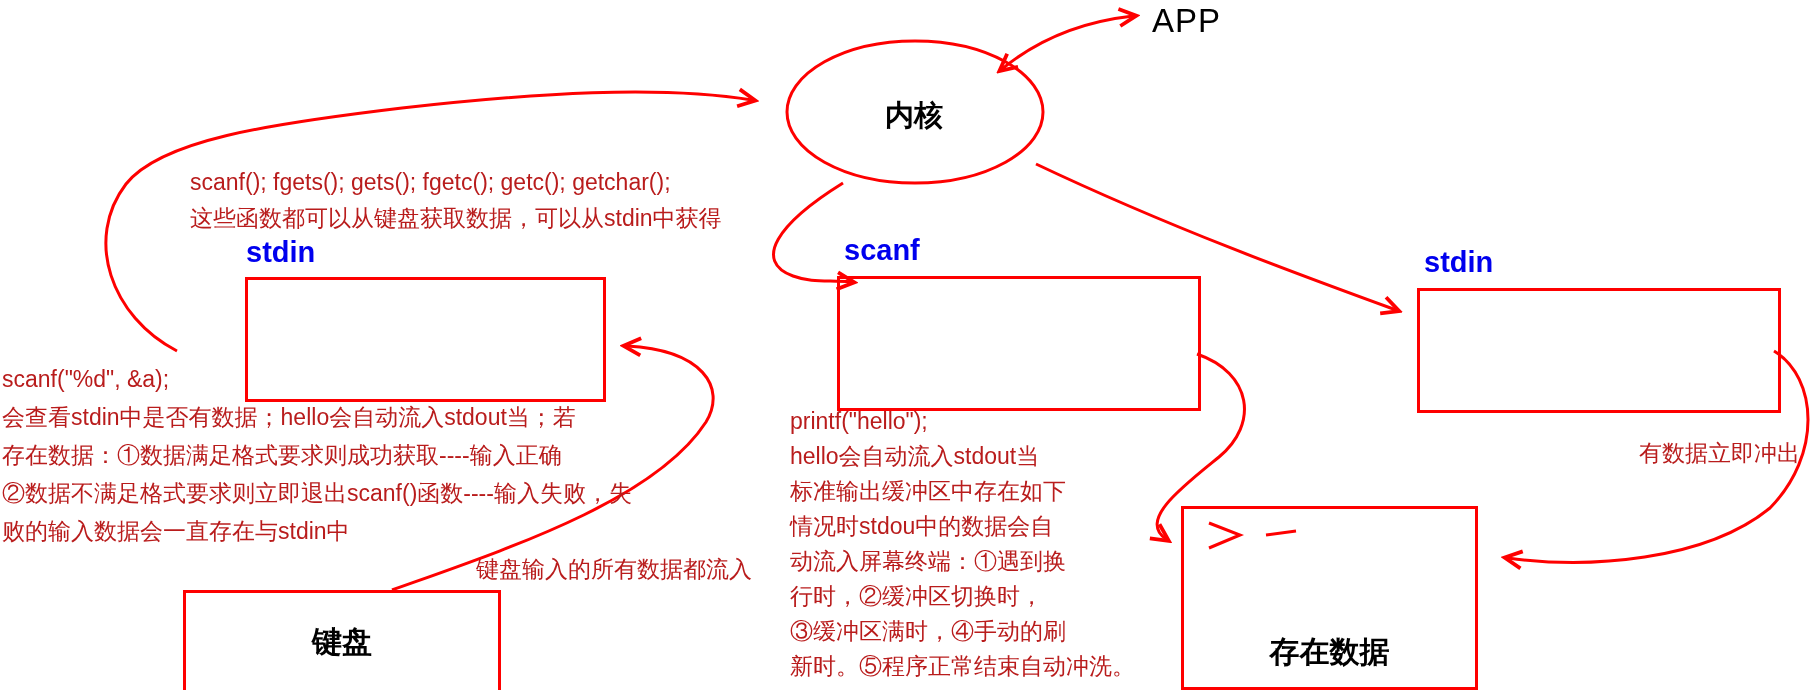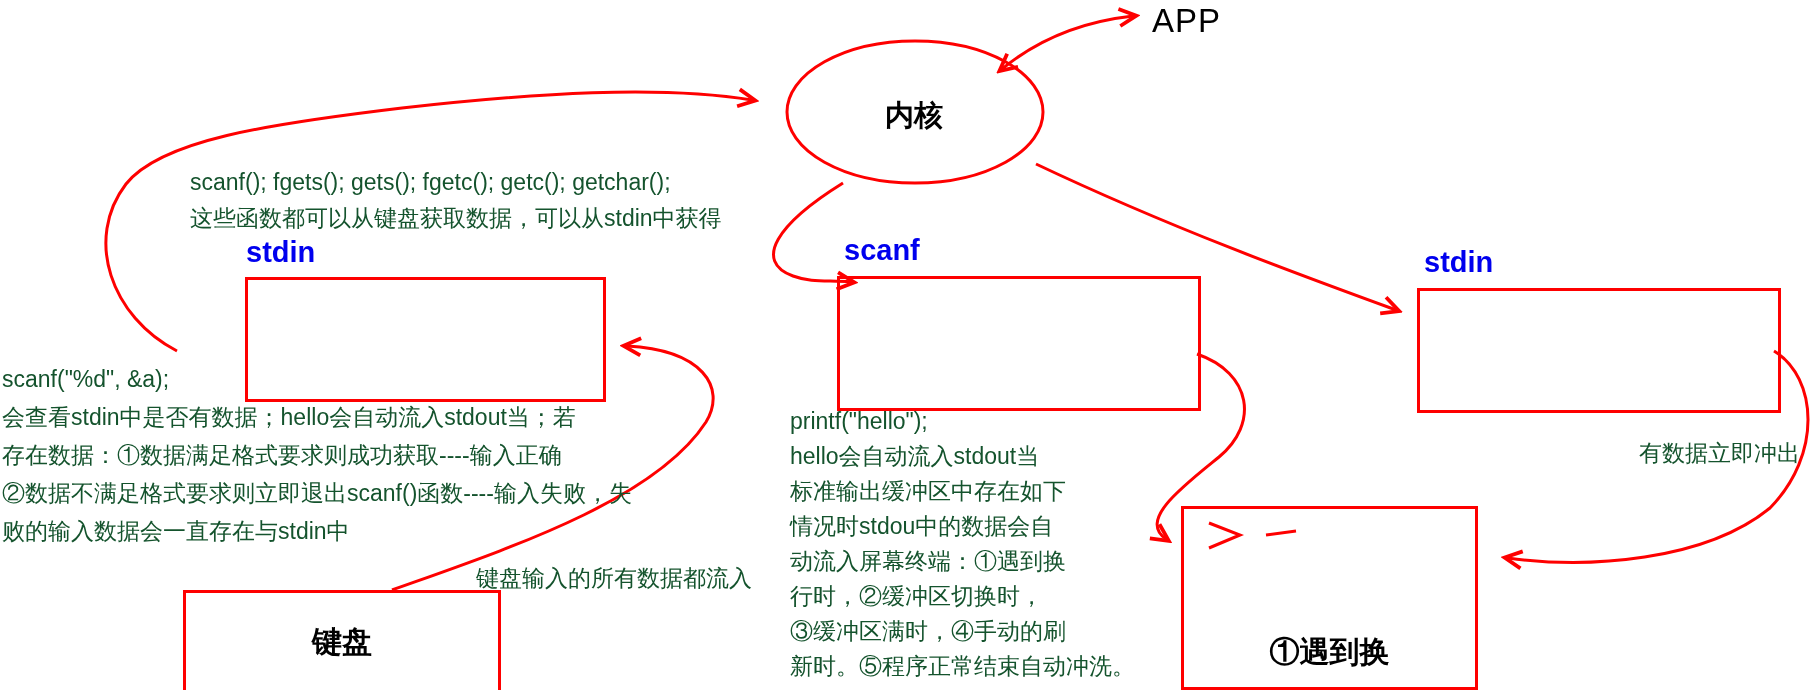--- a/index.html
+++ b/index.html
@@ -32,21 +32,21 @@
   .app-label {
     position: absolute;
     color: #000000;
     font-size: 33px;
     font-weight: normal;
     letter-spacing: 1px;
     white-space: nowrap;
   }
   .magenta {
     position: absolute;
-    color: #14532d;
+    color: #b91c1c;
     font-size: 23px;
     white-space: nowrap;
   }
   .magenta .line { display: block; }
   .lh38 { line-height: 38px; }
   .lh36 { line-height: 36px; }
   .lh35 { line-height: 35px; }
   .kernel-label {
     position: absolute;
     left: 849px; top: 96px;
@@ -120,37 +120,37 @@
 
   <div class="box" style="left:245px; top:277px; width:355px; height:119px;"></div>
   <div class="box" style="left:837px; top:276px; width:358px; height:129px;"></div>
   <div class="box" style="left:1417px; top:288px; width:358px; height:119px;"></div>
 
   <div class="box keyboard-box" style="left:183px; top:590px; width:312px; height:98px;">
     <span class="caption">键盘</span>
   </div>
 
   <div class="box" style="left:1181px; top:506px; width:291px; height:178px;">
-    <span class="terminal-caption">①遇到换</span>
+    <span class="terminal-caption">存在数据</span>
   </div>
 
   <div class="magenta lh36" style="left:190px; top:164px;">
     <span class="line">scanf(); fgets(); gets(); fgetc(); getc(); getchar();</span>
     <span class="line">这些函数都可以从键盘获取数据，可以从stdin中获得</span>
   </div>
 
   <div class="magenta lh38" style="left:2px; top:360px;">
     <span class="line">scanf("%d", &amp;a);</span>
     <span class="line">会查看stdin中是否有数据；hello会自动流入stdout当；若</span>
     <span class="line">存在数据：①数据满足格式要求则成功获取----输入正确</span>
     <span class="line">②数据不满足格式要求则立即退出scanf()函数----输入失败，失</span>
     <span class="line">败的输入数据会一直存在与stdin中</span>
   </div>
 
-  <div class="magenta" style="left:476px; top:554px;margin-top:9px;">键盘输入的所有数据都流入</div>
+  <div class="magenta" style="left:476px; top:554px;">键盘输入的所有数据都流入</div>
 
   <div class="magenta lh35" style="left:790px; top:404px;">
     <span class="line">printf("hello");</span>
     <span class="line">hello会自动流入stdout当</span>
     <span class="line">标准输出缓冲区中存在如下</span>
     <span class="line">情况时stdou中的数据会自</span>
     <span class="line">动流入屏幕终端：①遇到换</span>
     <span class="line">行时，②缓冲区切换时，</span>
     <span class="line">③缓冲区满时，④手动的刷</span>
     <span class="line">新时。⑤程序正常结束自动冲洗。</span>

